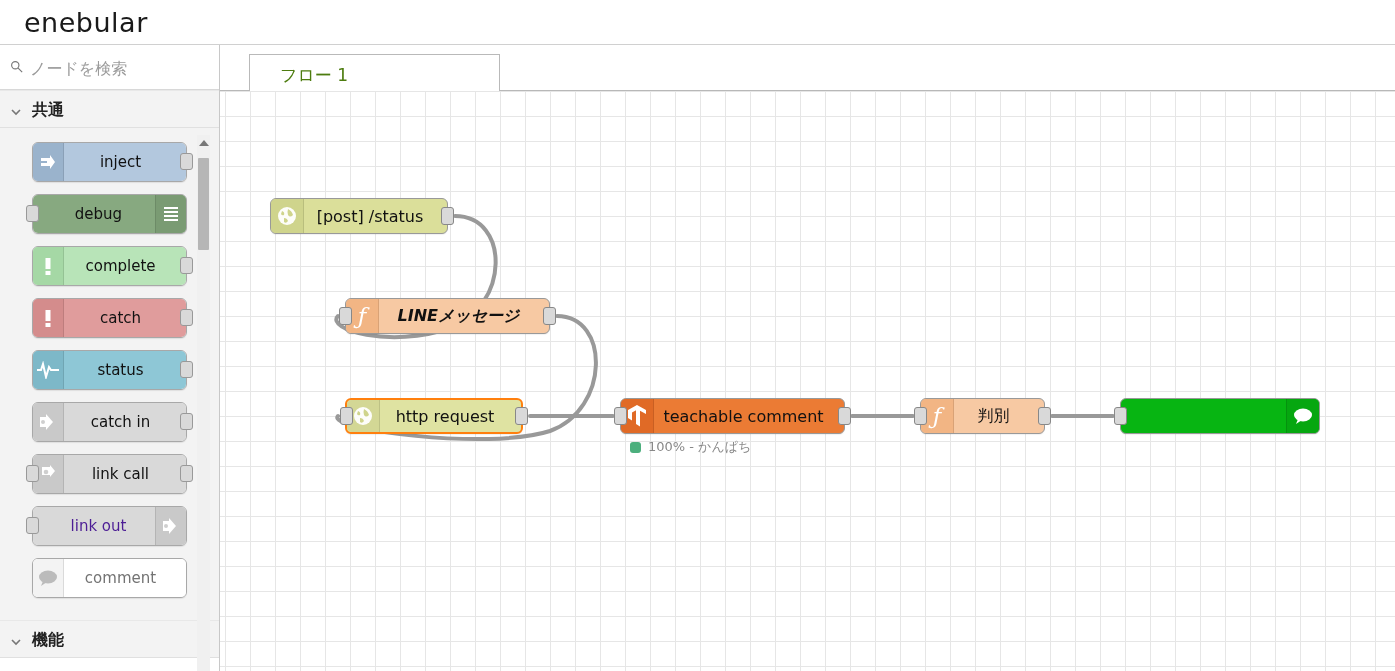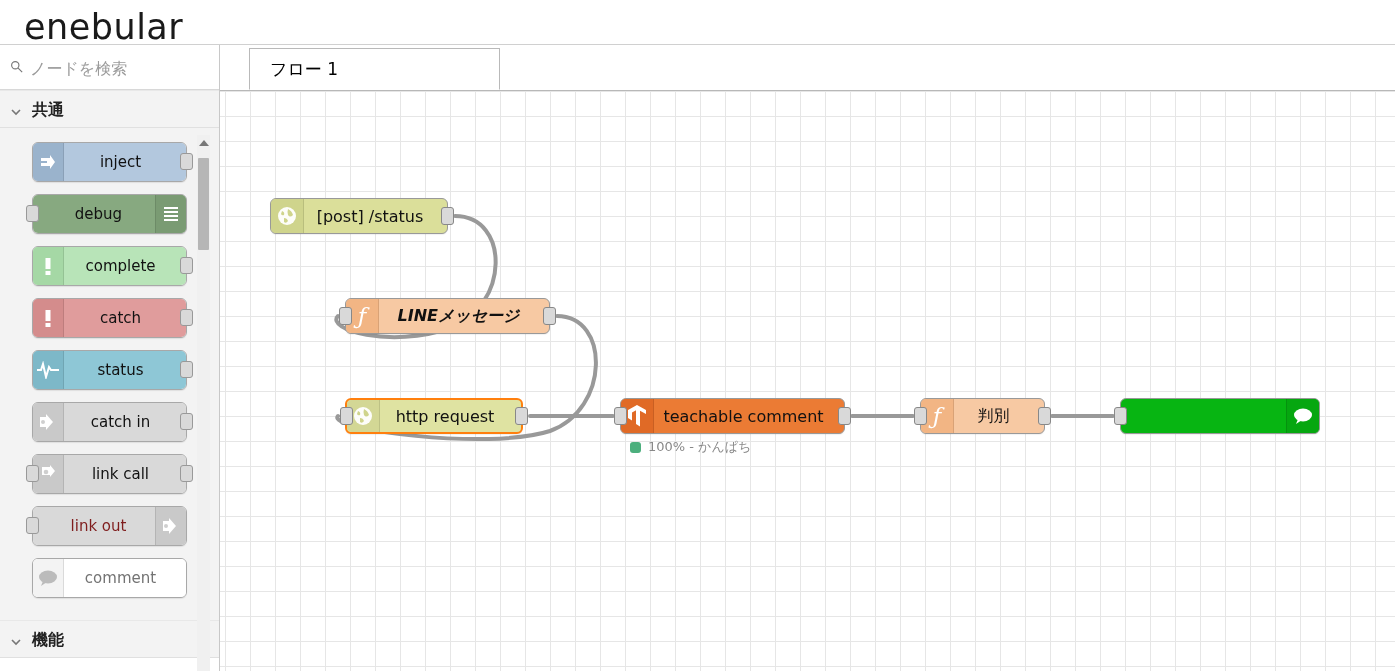--- a/index.html
+++ b/index.html
@@ -24,21 +24,21 @@
     position: absolute;
     left: 0; top: 0;
     width: 1395px; height: 45px;
     background: #ffffff;
     border-bottom: 1px solid #d0d0d0;
     box-sizing: border-box;
   }
   .brand {
     position: absolute;
     left: 24px; top: 7px;
-    font-size: 35px;
+    font-size: 27px;
     letter-spacing: 0.5px;
     color: #1a1a1a;
     font-family: "DejaVu Sans", sans-serif;
     font-weight: 400;
   }
 
   
   .palette {
     position: absolute;
     left: 0; top: 45px;
@@ -178,31 +178,31 @@
   .tabbar {
     position: absolute;
     left: 220px; top: 45px;
     width: 1175px; height: 46px;
     background: #ffffff;
     border-bottom: 1px solid #b8b8b8;
     box-sizing: border-box;
   }
   .tab {
     position: absolute;
-    left: 29px; top: 3px;
+    left: 29px; top: 9px;
     width: 251px; height: 42px;
     background: #fff;
     border: 1px solid #b9b9b9;
     border-bottom: 1px solid #fff;
     box-sizing: border-box;
     display: flex;
     align-items: center;
-    padding-left: 20px;
+    padding-left: 30px;
     font-size: 17px;
-    color: #000000;
+    color: #4d7c0f;
     font-family: "DejaVu Sans", sans-serif;
   }
 
   
   .canvas {
     position: absolute;
     left: 220px; top: 91px;
     width: 1175px; height: 580px;
     overflow: hidden;
     background-color: #ffffff;
@@ -394,21 +394,21 @@
             <div class="port in"></div>
           </div>
           <div class="pnode">
             <div class="pn-body" style="background:#d9d9d9">
            <div class="pn-icon right" style="background:#c9c9c9">
                 <svg width="20" height="18" viewBox="0 0 20 18">
                   <path d="M2 4 h6 l0 -3 l7 8 l-7 8 l0 -3 h-6 z" fill="#ffffff"></path>
                   <circle cx="5" cy="9" r="2" fill="#cfcfcf"></circle>
                 </svg>
               </div>
-           <div class="pn-label shift-left" style="color:#7f1d1d">link out</div>
+           <div class="pn-label shift-left" style="color:#4c1d95">link out</div>
          </div>
             <div class="port in"></div>
           </div>
           <div class="pnode">
             <div class="pn-body" style="background:#ffffff">
            <div class="pn-icon left" style="background:#f3f3f3">
                 <svg width="22" height="18" viewBox="0 0 22 18">
                   <ellipse cx="11" cy="8" rx="9" ry="6.4" fill="#bbbbbb"></ellipse>
                   <path d="M6 12 L4 17 L10 13 Z" fill="#bbbbbb"></path>
                 </svg>

